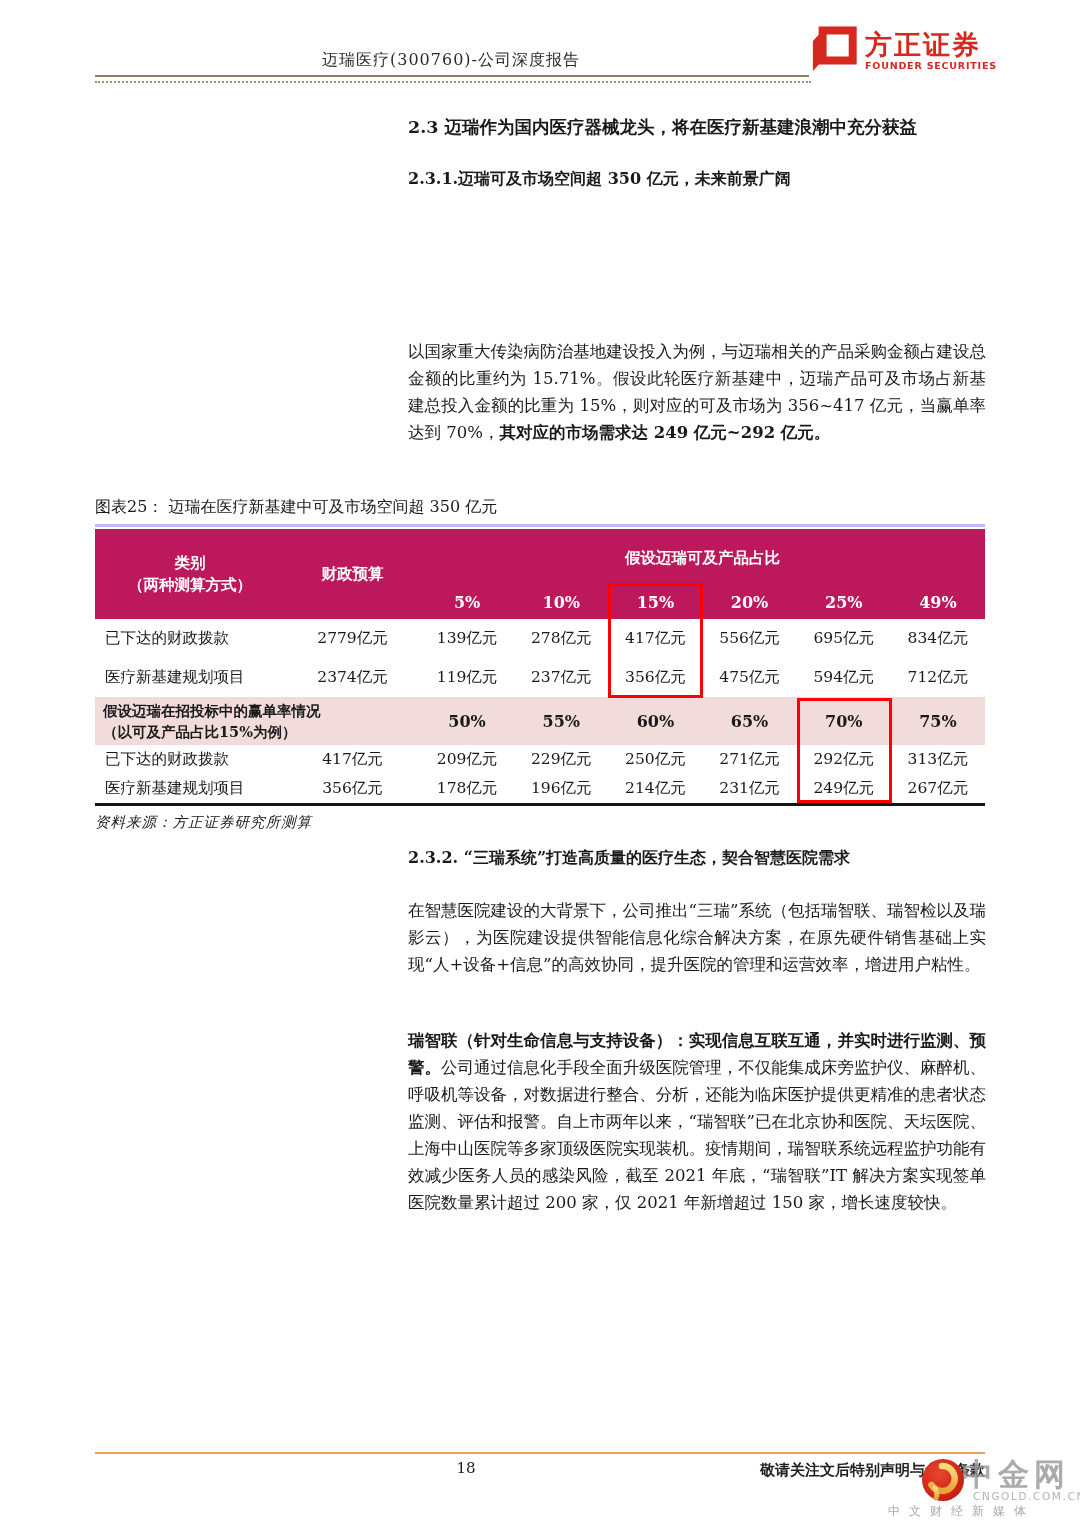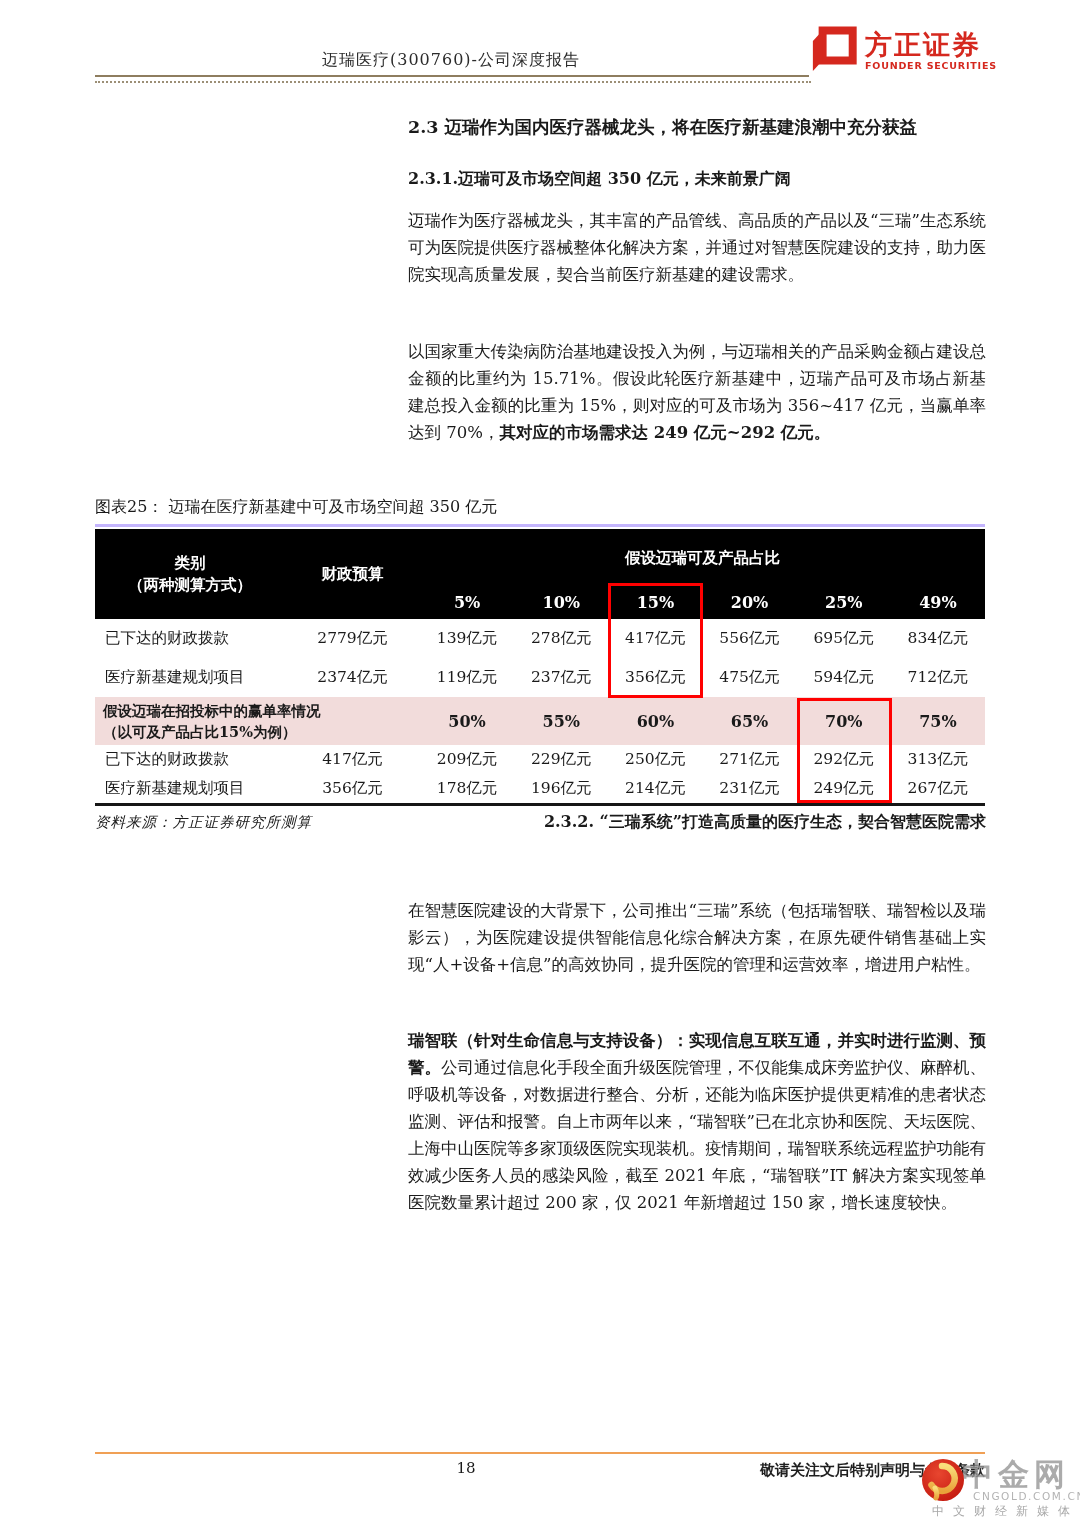--- a/index.html
+++ b/index.html
@@ -27,21 +27,21 @@
   .para { left:408px; width:578px; font-size:16.5px; line-height:27px;
     text-align:justify; }
   .bold { font-weight:bold; }
 
   
   .caption { top:497px; left:95px; width:890px; font-size:16px;
     padding-bottom:6px; border-bottom:3px solid #c4b5fd; }
   .ftable { top:529px; left:95px; width:890px; border-bottom:3px solid #161616; }
   .trow { display:grid; grid-template-columns:190px 135px repeat(6,1fr);
     align-items:center; }
-  .t-red { background:#000000; color:#fff; font-weight:bold;
+  .t-red { background:#be185d; color:#fff; font-weight:bold;
     display:grid; grid-template-columns:190px 135px repeat(6,1fr);
     grid-template-rows:57px 33px; align-items:center; }
   .t-red .c1 { grid-row:1/3; text-align:center; font-size:15.5px; line-height:1.45; }
   .t-red .c2 { grid-row:1/3; text-align:center; font-size:15.5px; }
   .t-red .cspan { grid-column:3/9; grid-row:1; text-align:center;
     font-size:15.5px; line-height:1.5; }
   .t-red .pct { grid-row:2; text-align:center; font-size:16px; }
   .row-a { height:39px; font-size:15.5px; }
   .row-b { height:29px; font-size:15.5px; }
   .lblcell { padding-left:10px; }
@@ -65,21 +65,21 @@
     font-family:"DejaVu Sans", sans-serif; font-weight:bold; font-size:15px;
     color:#1f1f1f; }
 
   
   .wm-logo { top:1458px; left:921px; z-index:6; }
   .wm-site { top:1454px; left:962px; z-index:5; font-family:"DejaVu Sans", sans-serif;
     font-weight:bold; font-size:31px; letter-spacing:5px;
     color:rgba(150,150,150,.8); white-space:nowrap; }
   .wm-domain { top:1490px; left:973px; z-index:5; font-family:"DejaVu Sans", sans-serif;
     font-size:10.5px; letter-spacing:1.6px; color:#b3b3b3; white-space:nowrap; }
-  .wm-tagline { top:1503px; left:932px; z-index:5; font-family:Liberation Serif, serif;
+  .wm-tagline { top:1503px; left:888px; z-index:5; font-family:Liberation Serif, serif;
     font-size:12px; letter-spacing:9px; color:#a8a8a8; white-space:nowrap; }
 </style>
 </head>
 <body>
 
 <div class="page">
 
   <div class="abs doc-title">迈瑞医疗(300760)-公司深度报告</div>
   <div class="abs logo">
     <span>
@@ -91,21 +91,20 @@
     <span style="color:#D5281E;">
       <div class="logo-cn">方正证券</div>
       <div class="logo-en">FOUNDER SECURITIES</div>
     </span>
   </div>
   <div class="abs hline1"></div>
   <div class="abs hline2"></div>
 
   <div class="abs h2" style="top:115px;">2.3 迈瑞作为国内医疗器械龙头，将在医疗新基建浪潮中充分获益</div>
   <div class="abs h3" style="top:169px;">2.3.1.迈瑞可及市场空间超 350 亿元，未来前景广阔</div>
-  <div class="abs para" style="top:207px;">迈瑞作为医疗器械龙头，其丰富的产品管线、高品质的产品以及“三瑞”生态系统可为医院提供医疗器械整体化解决方案，并通过对智慧医院建设的支持，助力医院实现高质量发展，契合当前医疗新基建的建设需求。</div>
   <div class="abs para" style="top:338px;"><span>以国家重大传染病防治基地建设投入为例，与迈瑞相关的产品采购金额占建设总金额的比重约为 15.71%。假设此轮医疗新基建中，迈瑞产品可及市场占新基建总投入金额的比重为 15%，则对应的可及市场为 356~417 亿元，当赢单率达到 70%，</span><span class="bold">其对应的市场需求达 249 亿元~292 亿元。</span></div>
 
   <div class="abs caption">图表25：  迈瑞在医疗新基建中可及市场空间超 350 亿元</div>
 
   <div class="abs ftable">
     <div class="t-red">
       <div class="c1">
         <div>类别</div>
         <div>（两种测算方式）</div>
       </div>
@@ -177,21 +176,21 @@
       <div class="ccell">249亿元</div>
       <div class="ccell">267亿元</div>
     </div>
 
     <div class="hbox hbox1"></div>
     <div class="hbox hbox2"></div>
   </div>
 
   <div class="abs source">资料来源：方正证券研究所测算</div>
 
-  <div class="abs h3" style="top:812px;text-align:right;">2.3.2. “三瑞系统”打造高质量的医疗生态，契合智慧医院需求</div>
+  <div class="abs h3" style="top:848px;">2.3.2. “三瑞系统”打造高质量的医疗生态，契合智慧医院需求</div>
   <div class="abs para" style="top:897px;">在智慧医院建设的大背景下，公司推出“三瑞”系统（包括瑞智联、瑞智检以及瑞影云），为医院建设提供智能信息化综合解决方案，在原先硬件销售基础上实现“人+设备+信息”的高效协同，提升医院的管理和运营效率，增进用户粘性。</div>
   <div class="abs para" style="top:1027px;"><span class="bold">瑞智联（针对生命信息与支持设备）：实现信息互联互通，并实时进行监测、预警。</span><span>公司通过信息化手段全面升级医院管理，不仅能集成床旁监护仪、麻醉机、呼吸机等设备，对数据进行整合、分析，还能为临床医护提供更精准的患者状态监测、评估和报警。自上市两年以来，“瑞智联”已在北京协和医院、天坛医院、上海中山医院等多家顶级医院实现装机。疫情期间，瑞智联系统远程监护功能有效减少医务人员的感染风险，截至 2021 年底，“瑞智联”IT 解决方案实现签单医院数量累计超过 200 家，仅 2021 年新增超过 150 家，增长速度较快。</span></div>
 
   <div class="abs fline"></div>
   <div class="abs pageno">18</div>
   <div class="abs disclaimer">敬请关注文后特别声明与免责条款</div>
 
   <div class="abs wm-logo">
     <svg width="44" height="44" viewBox="0 0 44 44">
       <defs>

